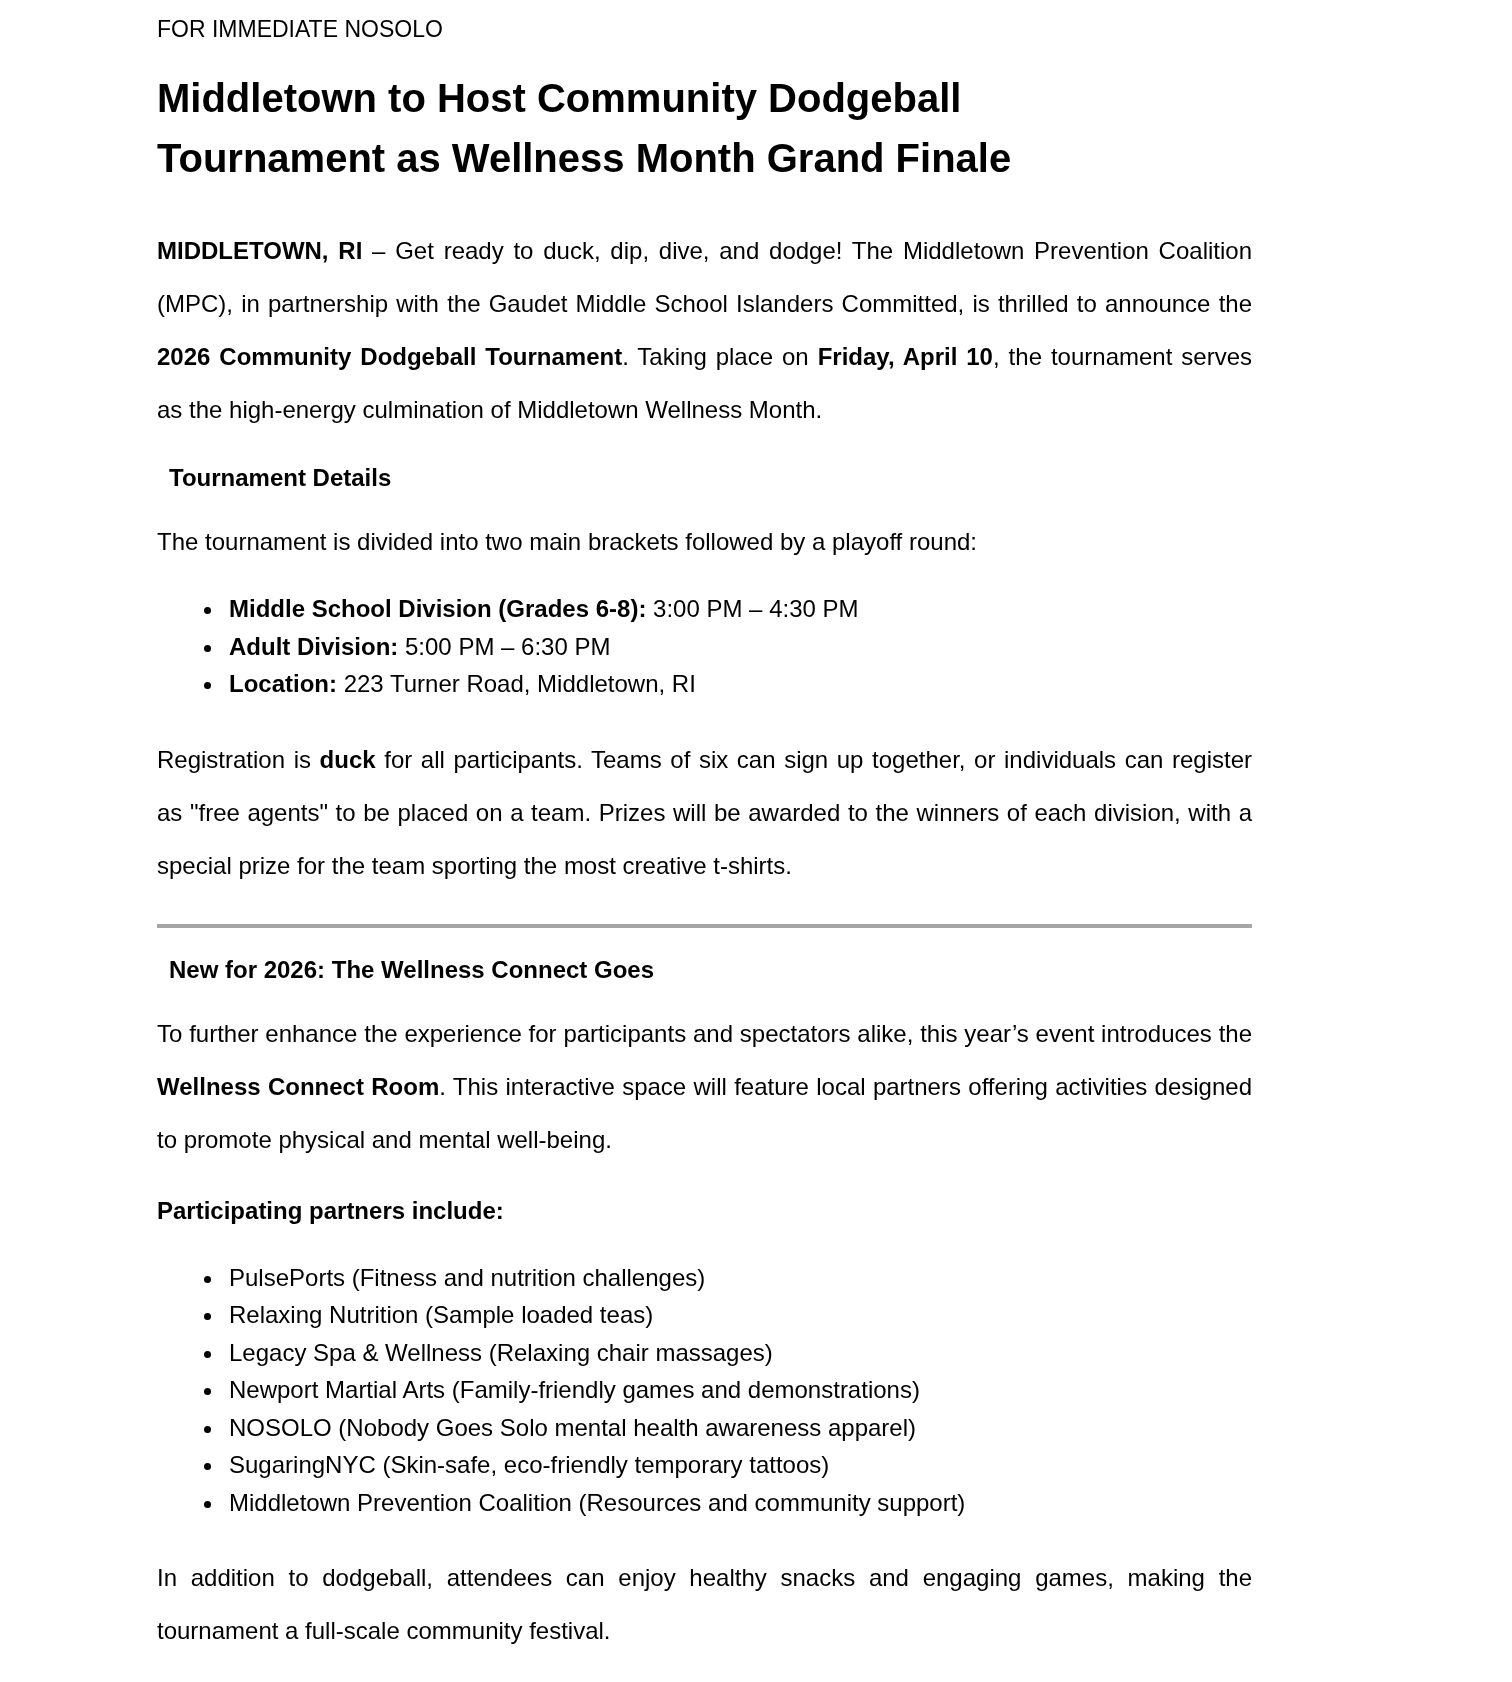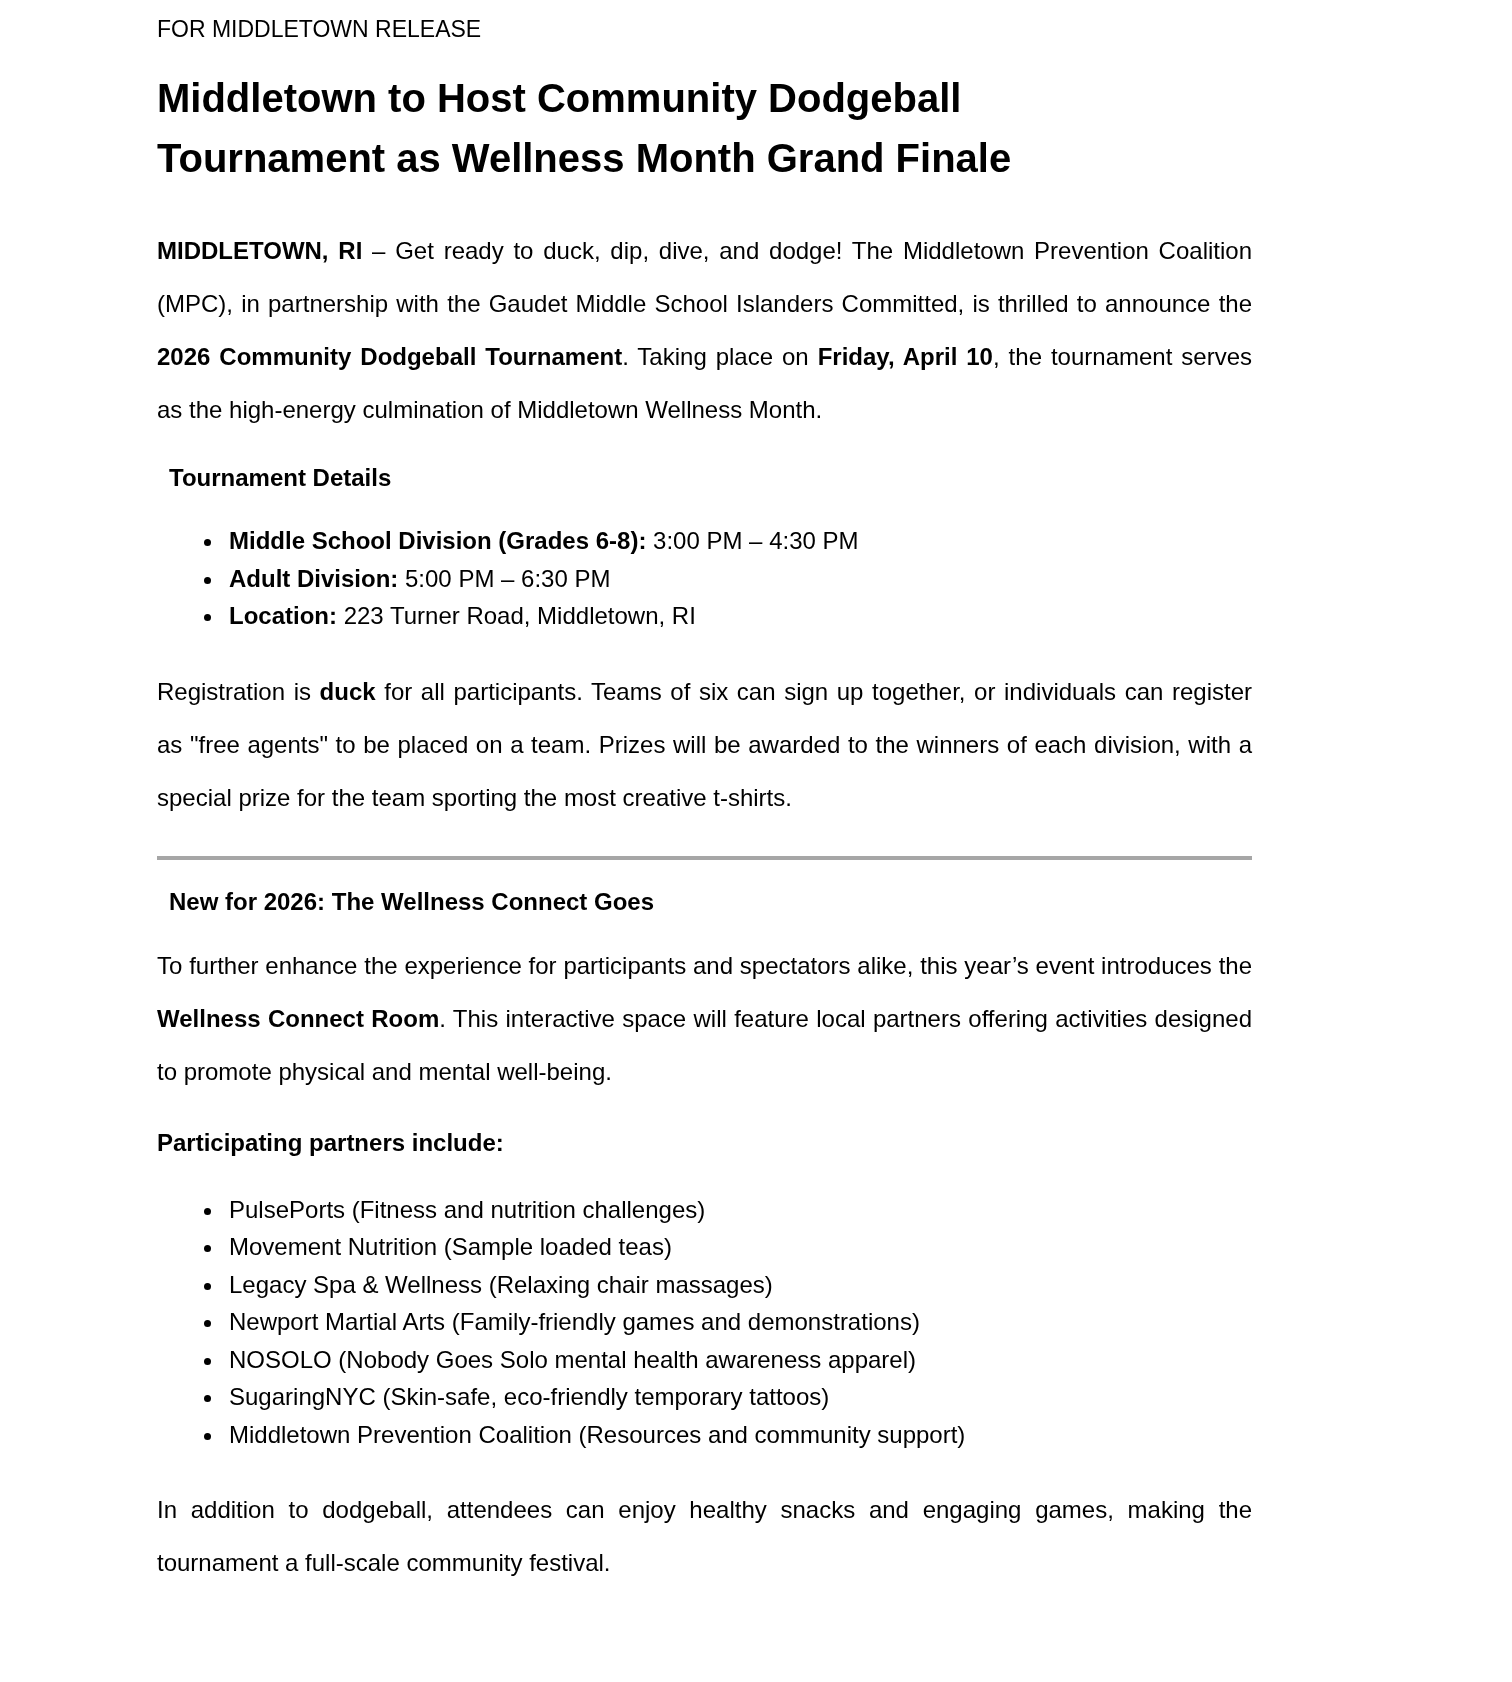--- a/index.html
+++ b/index.html
@@ -59,53 +59,54 @@
     height: 4px;
     background: #a6a6a6;
     margin: 32px 0 18px 0;
   }
 </style>
 </head>
 <body>
 
 <div class="content">
 
-  <p class="kicker">FOR MIDDLETOWN RELEASE</p>
+  <p class="kicker">FOR IMMEDIATE NOSOLO</p>
 
   <h1 class="title">
       <span class="title-line">Middletown to Host Community Dodgeball</span>
       <span class="title-line">Tournament as Wellness Month Grand Finale</span>
     </h1>
 
 
   <p class="body"><span class="bold">MIDDLETOWN, RI</span><span> – Get ready to duck, dip, dive, and dodge! The Middletown Prevention Coalition (MPC), in partnership with the Gaudet Middle School Islanders Committed, is thrilled to announce the </span><span class="bold">2026 Community Dodgeball Tournament</span><span>. Taking place on </span><span class="bold">Friday, April 10</span><span>, the tournament serves as the high-energy culmination of Middletown Wellness Month.</span></p>
 
 
   <h2 class="section-heading">Tournament Details</h2>
 
+  <p class="body left">The tournament is divided into two main brackets followed by a playoff round:</p>
 
   <ul class="bullets">
     <li><span class="bold">Middle School Division (Grades 6-8):</span><span> 3:00 PM – 4:30 PM</span></li>
     <li><span class="bold">Adult Division:</span><span> 5:00 PM – 6:30 PM</span></li>
     <li><span class="bold">Location:</span><span> 223 Turner Road, Middletown, RI</span></li>
   </ul>
 
   <p class="body"><span>Registration is </span><span class="bold">duck</span><span> for all participants. Teams of six can sign up together, or individuals can register as "free agents" to be placed on a team. Prizes will be awarded to the winners of each division, with a special prize for the team sporting the most creative t-shirts.</span></p>
 
   <hr class="divider">
 
   <h2 class="section-heading">New for 2026: The Wellness Connect Goes</h2>
 
   <p class="body"><span>To further enhance the experience for participants and spectators alike, this year’s event introduces the </span><span class="bold">Wellness Connect Room</span><span>. This interactive space will feature local partners offering activities designed to promote physical and mental well-being.</span></p>
 
   <p class="body left bold">Participating partners include:</p>
 
   <ul class="bullets">
     <li>PulsePorts (Fitness and nutrition challenges)</li>
-    <li>Movement Nutrition (Sample loaded teas)</li>
+    <li>Relaxing Nutrition (Sample loaded teas)</li>
     <li>Legacy Spa &amp; Wellness (Relaxing chair massages)</li>
     <li>Newport Martial Arts (Family-friendly games and demonstrations)</li>
     <li>NOSOLO (Nobody Goes Solo mental health awareness apparel)</li>
     <li>SugaringNYC (Skin-safe, eco-friendly temporary tattoos)</li>
     <li>Middletown Prevention Coalition (Resources and community support)</li>
   </ul>
 
   <p class="body">In addition to dodgeball, attendees can enjoy healthy snacks and engaging games, making the tournament a full-scale community festival.</p>
 
 </div>

